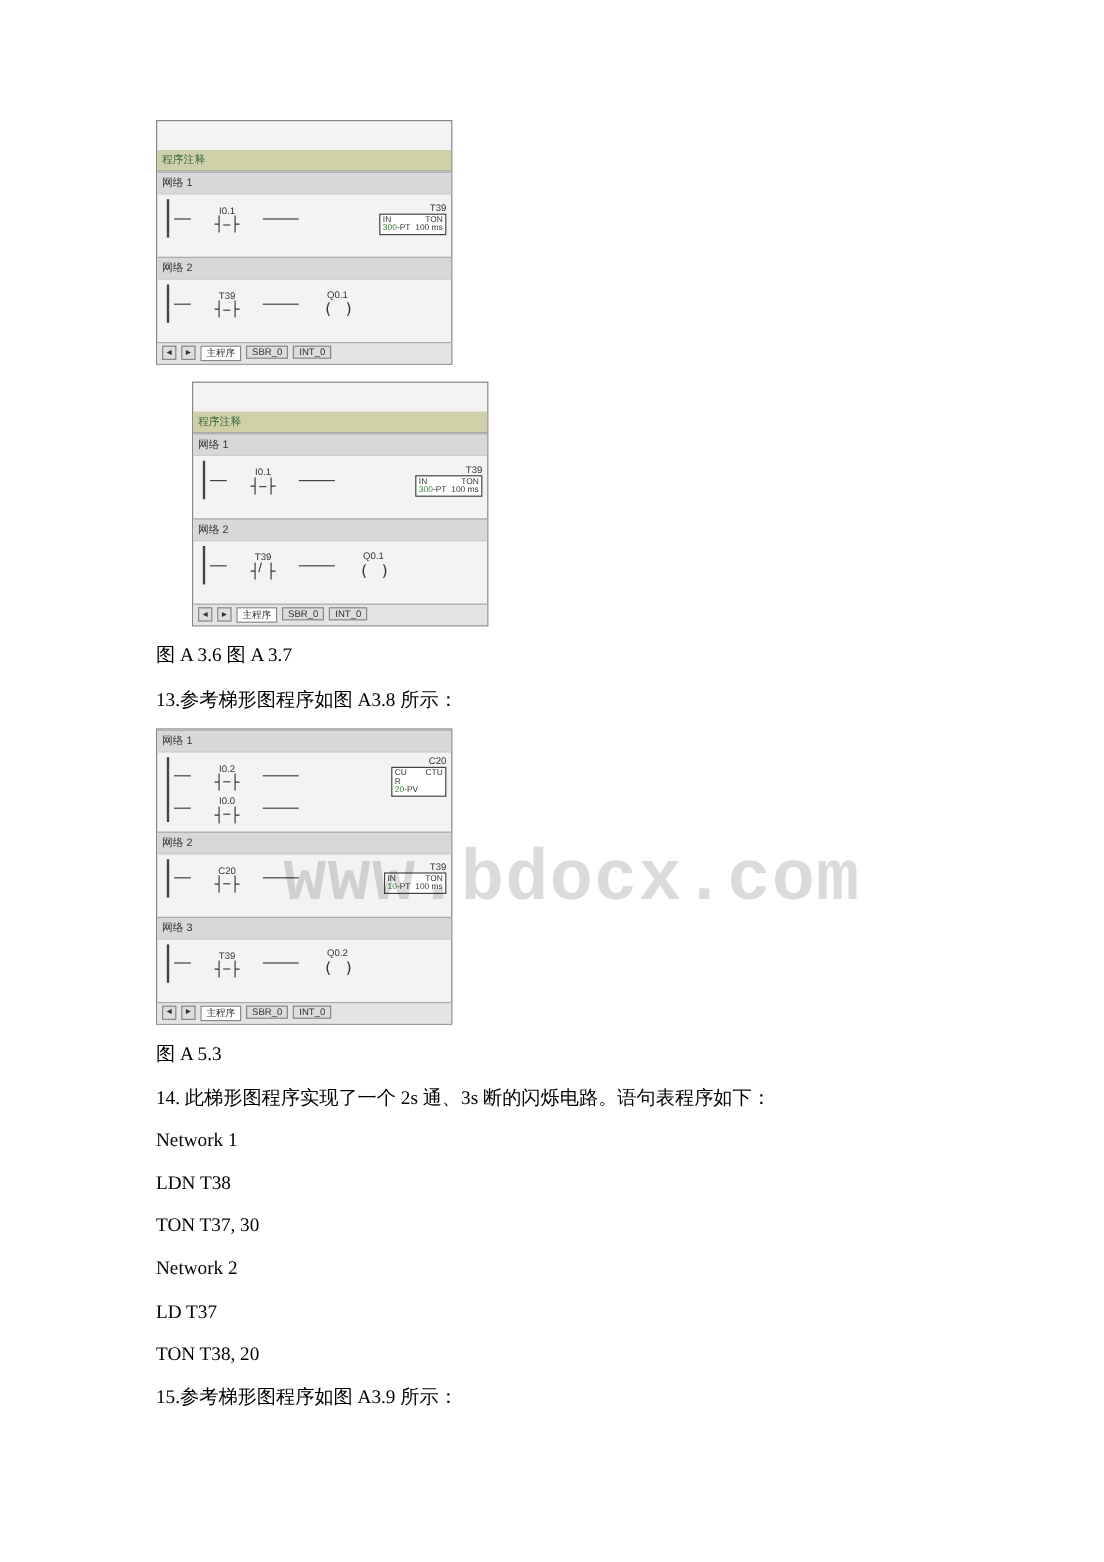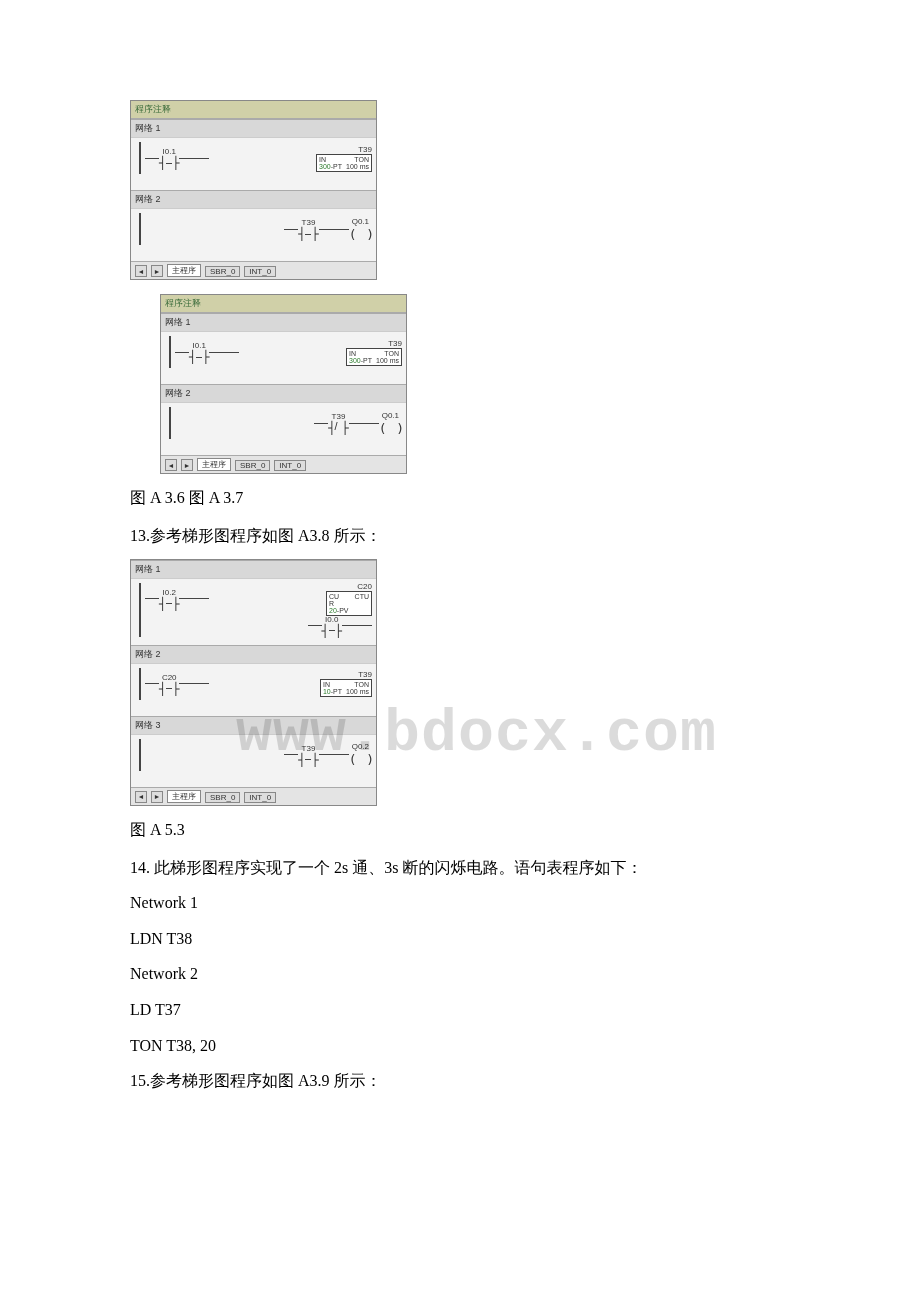--- a/index.html
+++ b/index.html
@@ -35,44 +35,44 @@
     position: relative;
     margin-bottom: 14px;
   }
   .ladder-box.indented { margin-left: 30px; }
   .lb-head {
     background: #d0d0a8;
     color: #3a6b3a;
     padding: 2px 4px;
     font-size: 9px;
     border-bottom: 1px solid #aaa;
+    margin-top: 24px;
   }
   .lb-network-label {
     background: #d8d8d8;
     font-weight: normal;
     padding: 2px 4px;
     border-top: 1px solid #aaa;
     border-bottom: 1px solid #ccc;
     font-size: 9px;
   }
   .lb-network-area {
     padding: 4px 4px 8px 8px;
     min-height: 40px;
   }
   .rail {
     border-left: 2px solid #444;
     padding-left: 4px;
   }
   .rung {
     display: flex;
     align-items: center;
-    gap: 0;
+    gap: 20px;
     height: 32px;
     position: relative;
-    justify-content: flex-end;
   }
   .rung .wire {
     border-top: 1px solid #444;
     flex: 0 0 14px;
     height: 0;
   }
   .rung .wire.long { flex: 0 0 30px; }
   .contact {
     display: inline-flex;
     flex-direction: column;
@@ -120,21 +120,21 @@
     gap: 4px;
   }
   .pvtxt { color: #2a7a2a; font-size: 7px; }
   .tabs {
     background: #e4e4e4;
     border-top: 1px solid #aaa;
     padding: 2px 4px;
     font-size: 8px;
     display: flex;
     gap: 4px;
-    align-items: flex-end;
+    align-items: flex-start;
   }
   .tabs .arrow {
     border: 1px solid #888;
     background: #ddd;
     width: 10px;
     height: 10px;
     display: inline-flex;
     align-items: center;
     justify-content: center;
     font-size: 7px;
@@ -400,18 +400,19 @@
       <span class="tab inactive">INT_0</span>
     </div>
   </div>
 
   <div class="caption">图 A 5.3</div>
 
   <div class="bodytext">14. 此梯形图程序实现了一个 2s 通、3s 断的闪烁电路。语句表程序如下：</div>
 
   <div class="bodytext">Network 1</div>
   <div class="bodytext">LDN T38</div>
+  <div class="bodytext">TON T37, 30</div>
   <div class="bodytext">Network 2</div>
   <div class="bodytext">LD T37</div>
   <div class="bodytext">TON T38, 20</div>
 
   <div class="bodytext">15.参考梯形图程序如图 A3.9 所示：</div>
 </div>
 
 </body></html>

